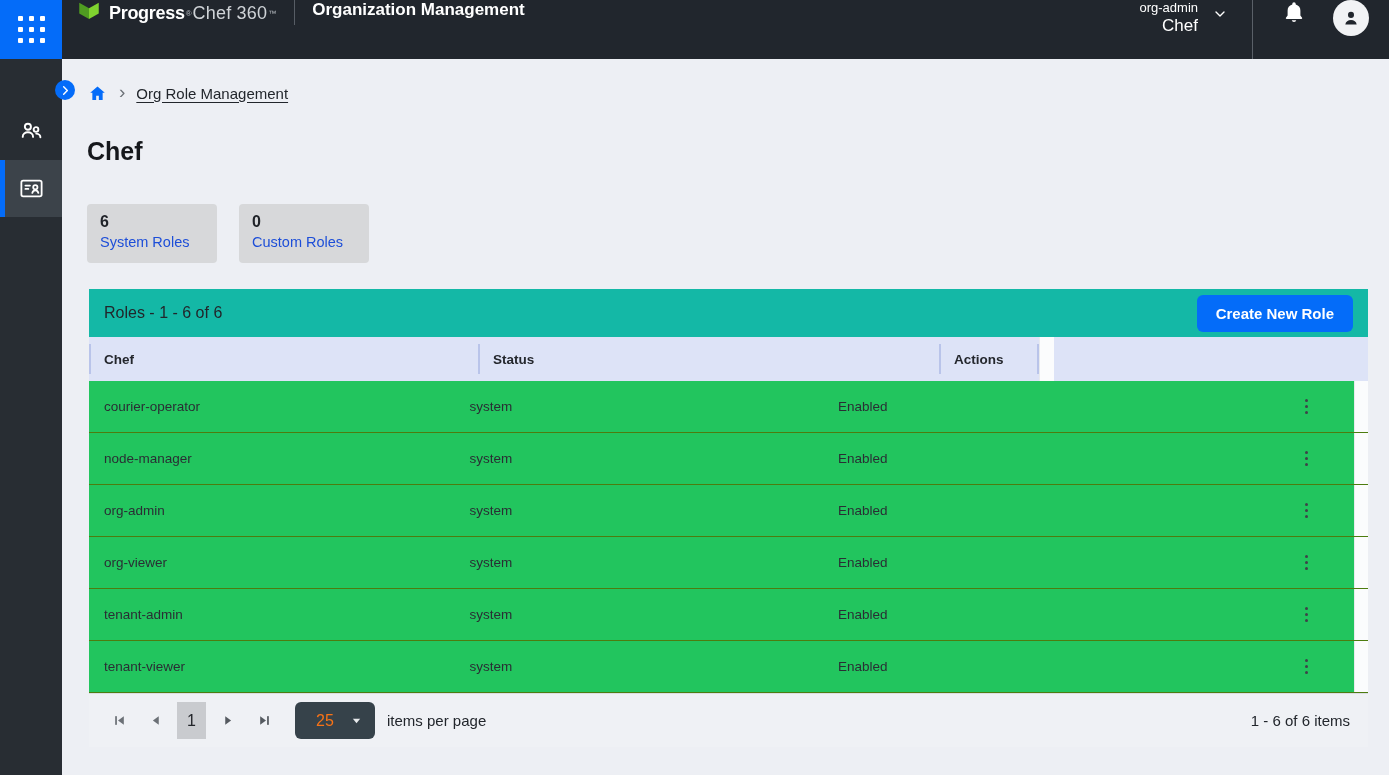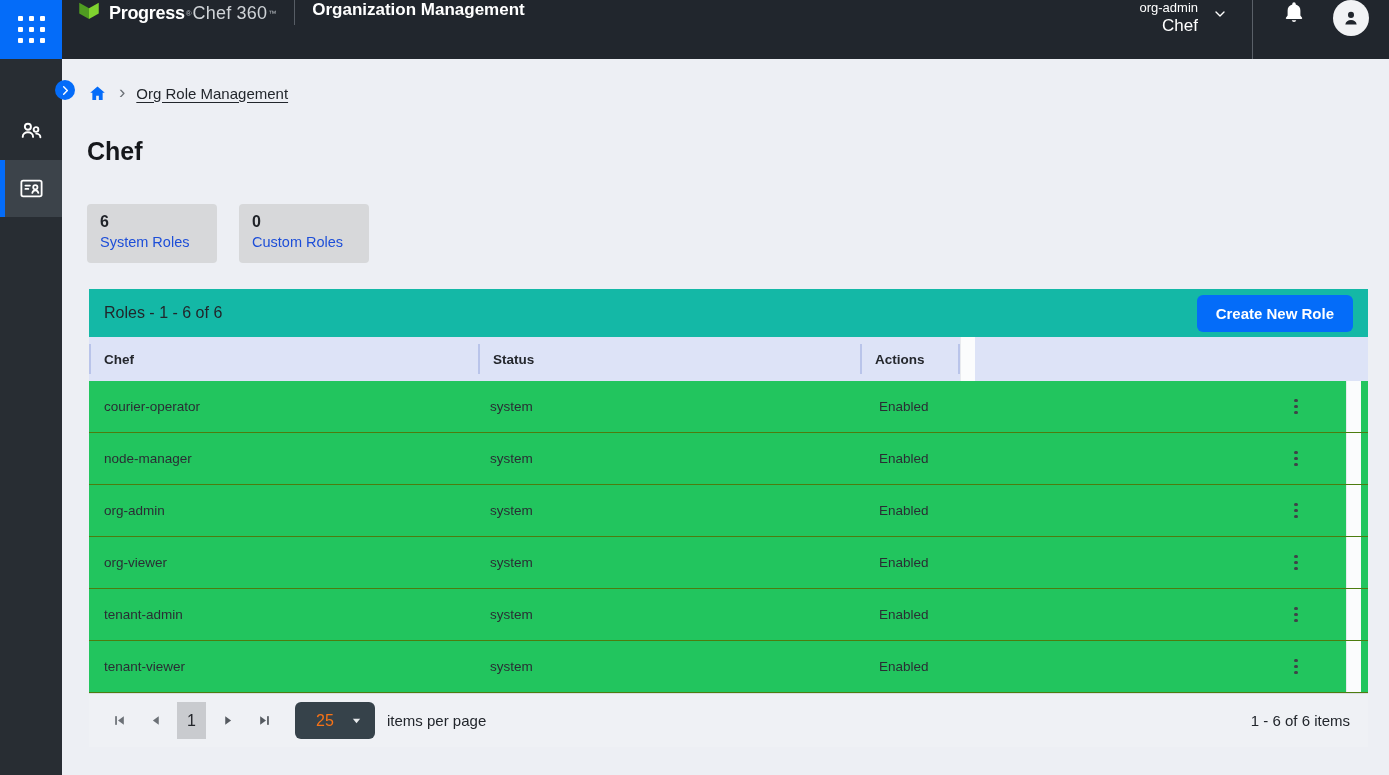--- a/index.html
+++ b/index.html
@@ -78,21 +78,21 @@
   .create-btn {
     margin-left:auto; height:37px; padding:0 19px; background:#046cf9; color:#fff;
     font-family:"Liberation Sans", sans-serif; font-weight:700; font-size:15px;
     border:none; border-radius:6px; cursor:pointer;
   }
   .grid-header { display:flex; height:44px; background:#dde3f7; }
   .grid-header .col { font-size:13.5px; font-weight:700; color:#24272d; }
   .col { display:flex; align-items:center; padding-left:15px; position:relative; }
   .c-name   { width:386px; }
   .c-type   { width:389px; }
-  .c-status { width:382px; }
+  .c-status { width:461px; }
   .c-actions{ width:100px; }
   .grid-header .col.sep::before {
     content:""; position:absolute; left:0; top:7px; bottom:7px; width:2px; background:#b9c4ea;
   }
   .grid-header .col.sep-r::after {
     content:""; position:absolute; right:0; top:7px; bottom:7px; width:2px; background:#b9c4ea;
   }
   .c-gutter { width:15px; background:#fbfcfd; border-left:1px solid #e8eaee; padding:0; }
   .grid-row {
     display:flex; height:52px; background:#22c55e; border-bottom:1px solid #4d7c0f;

